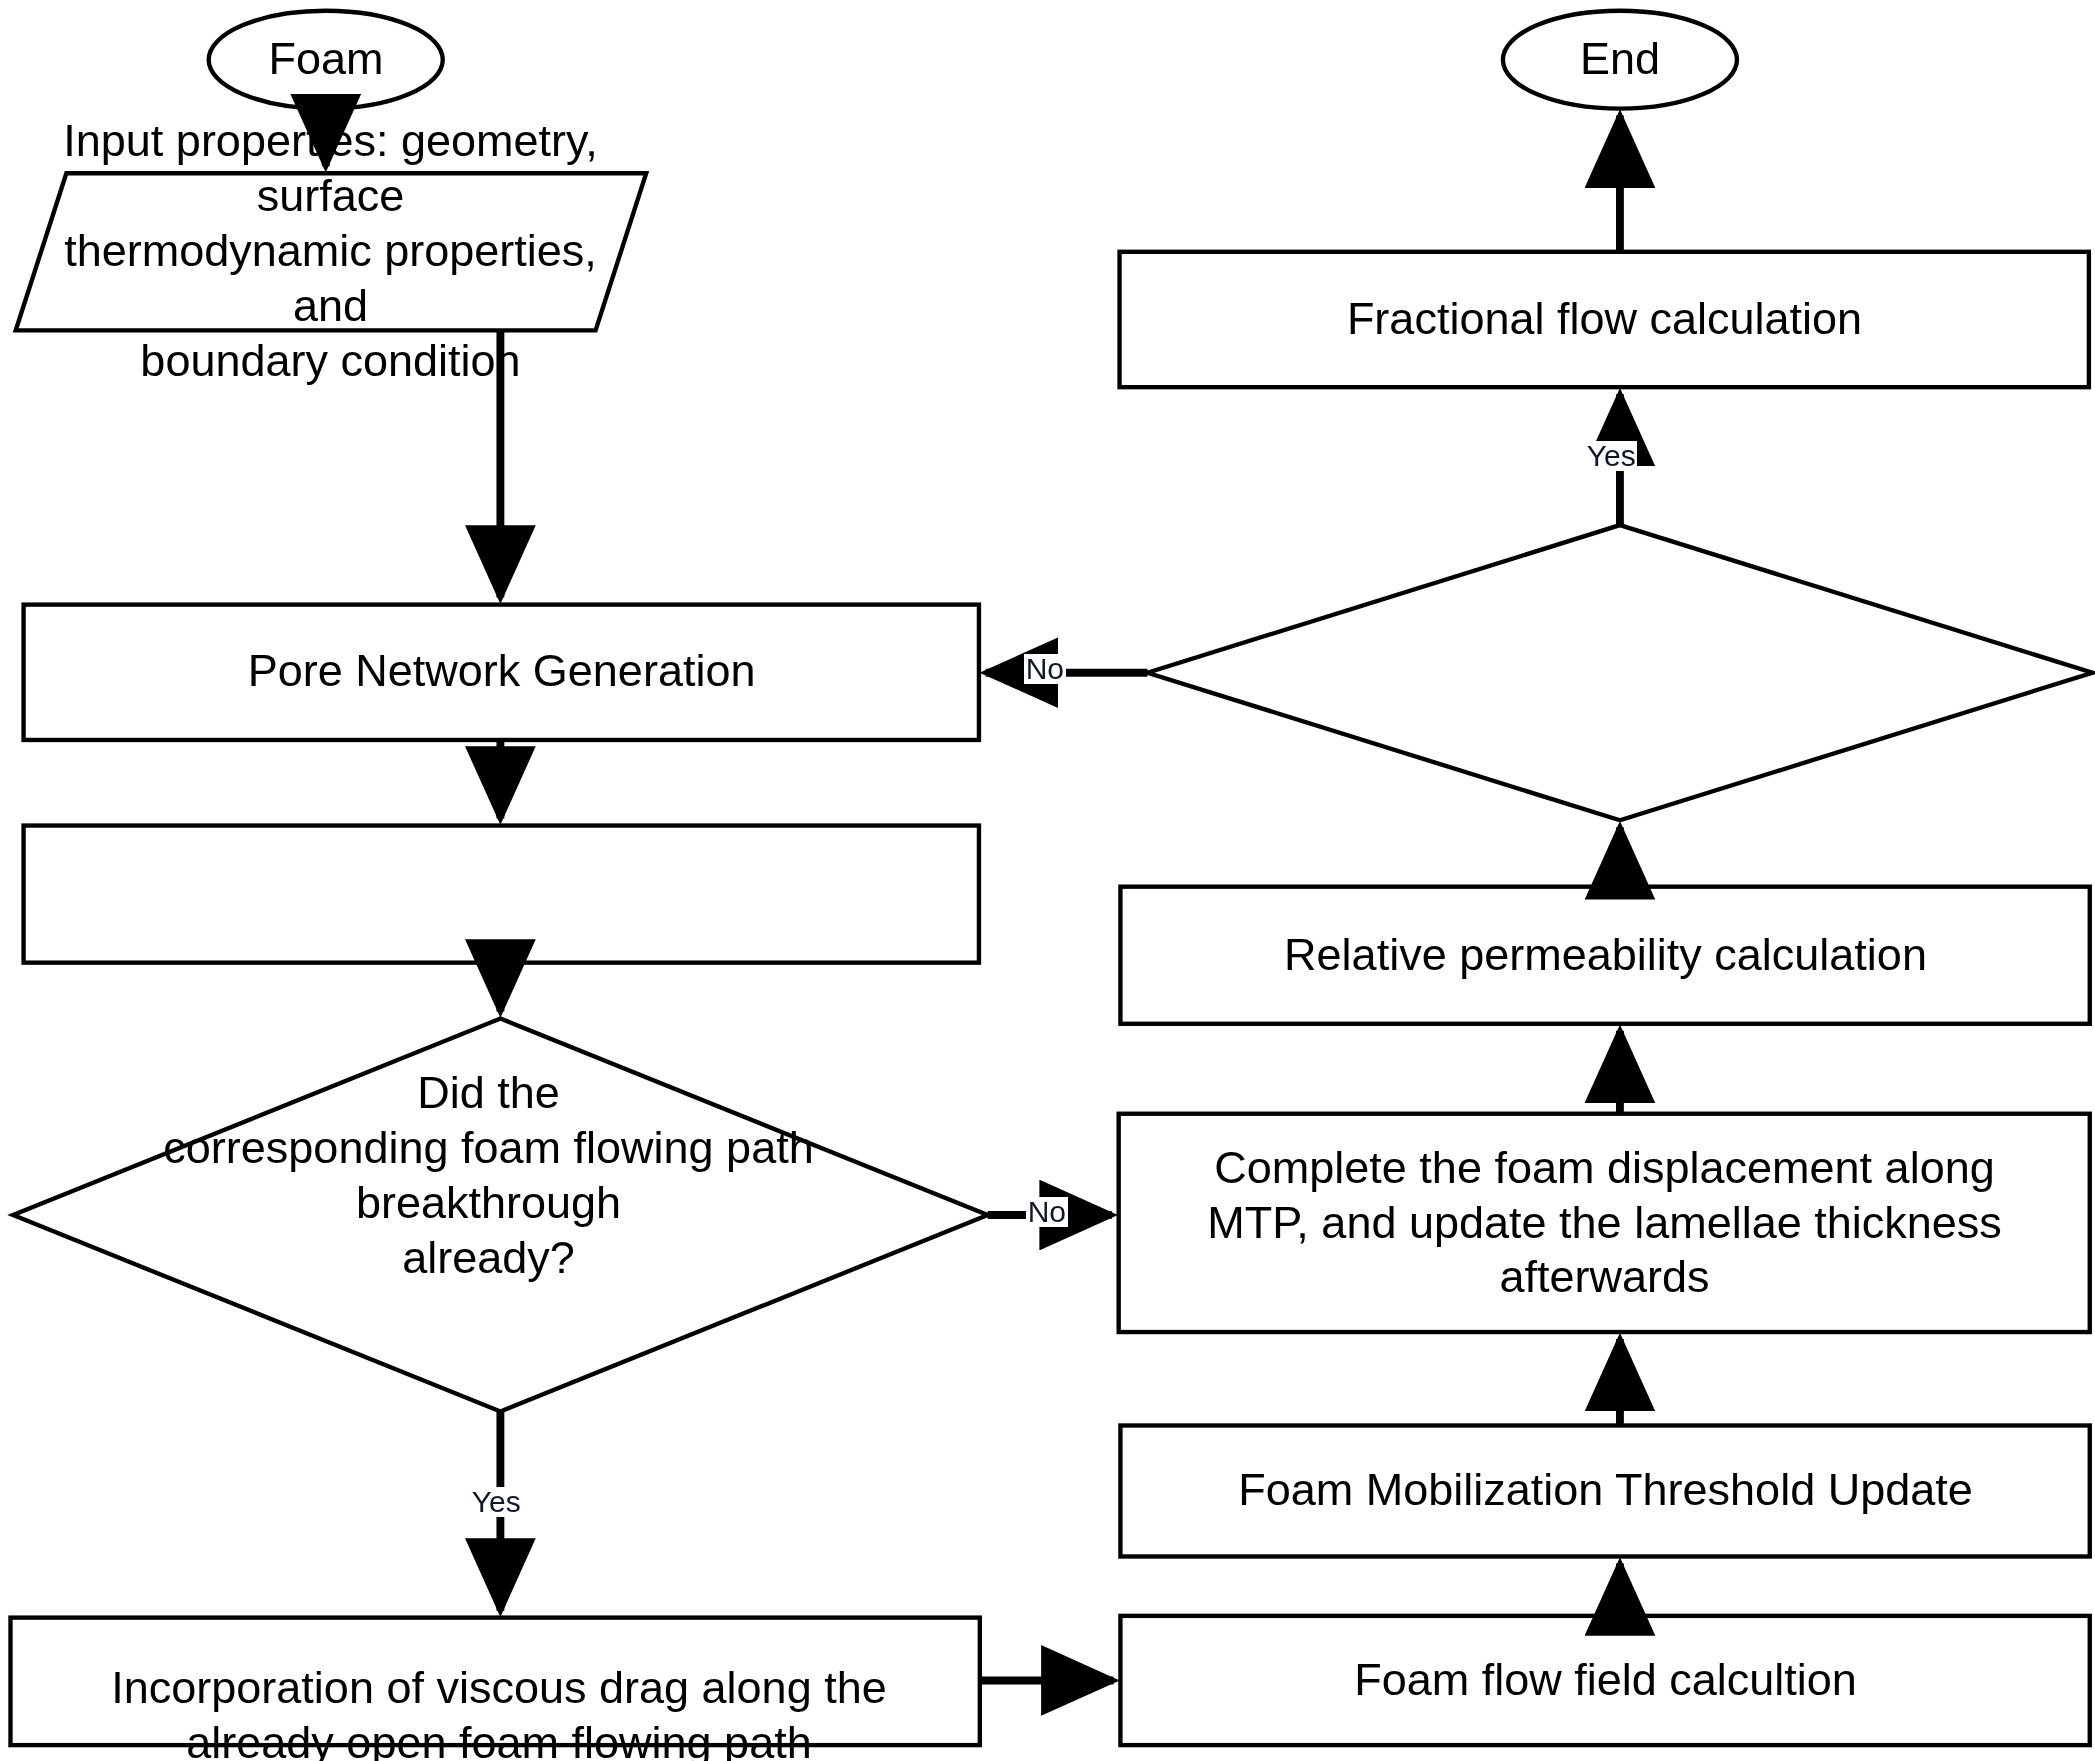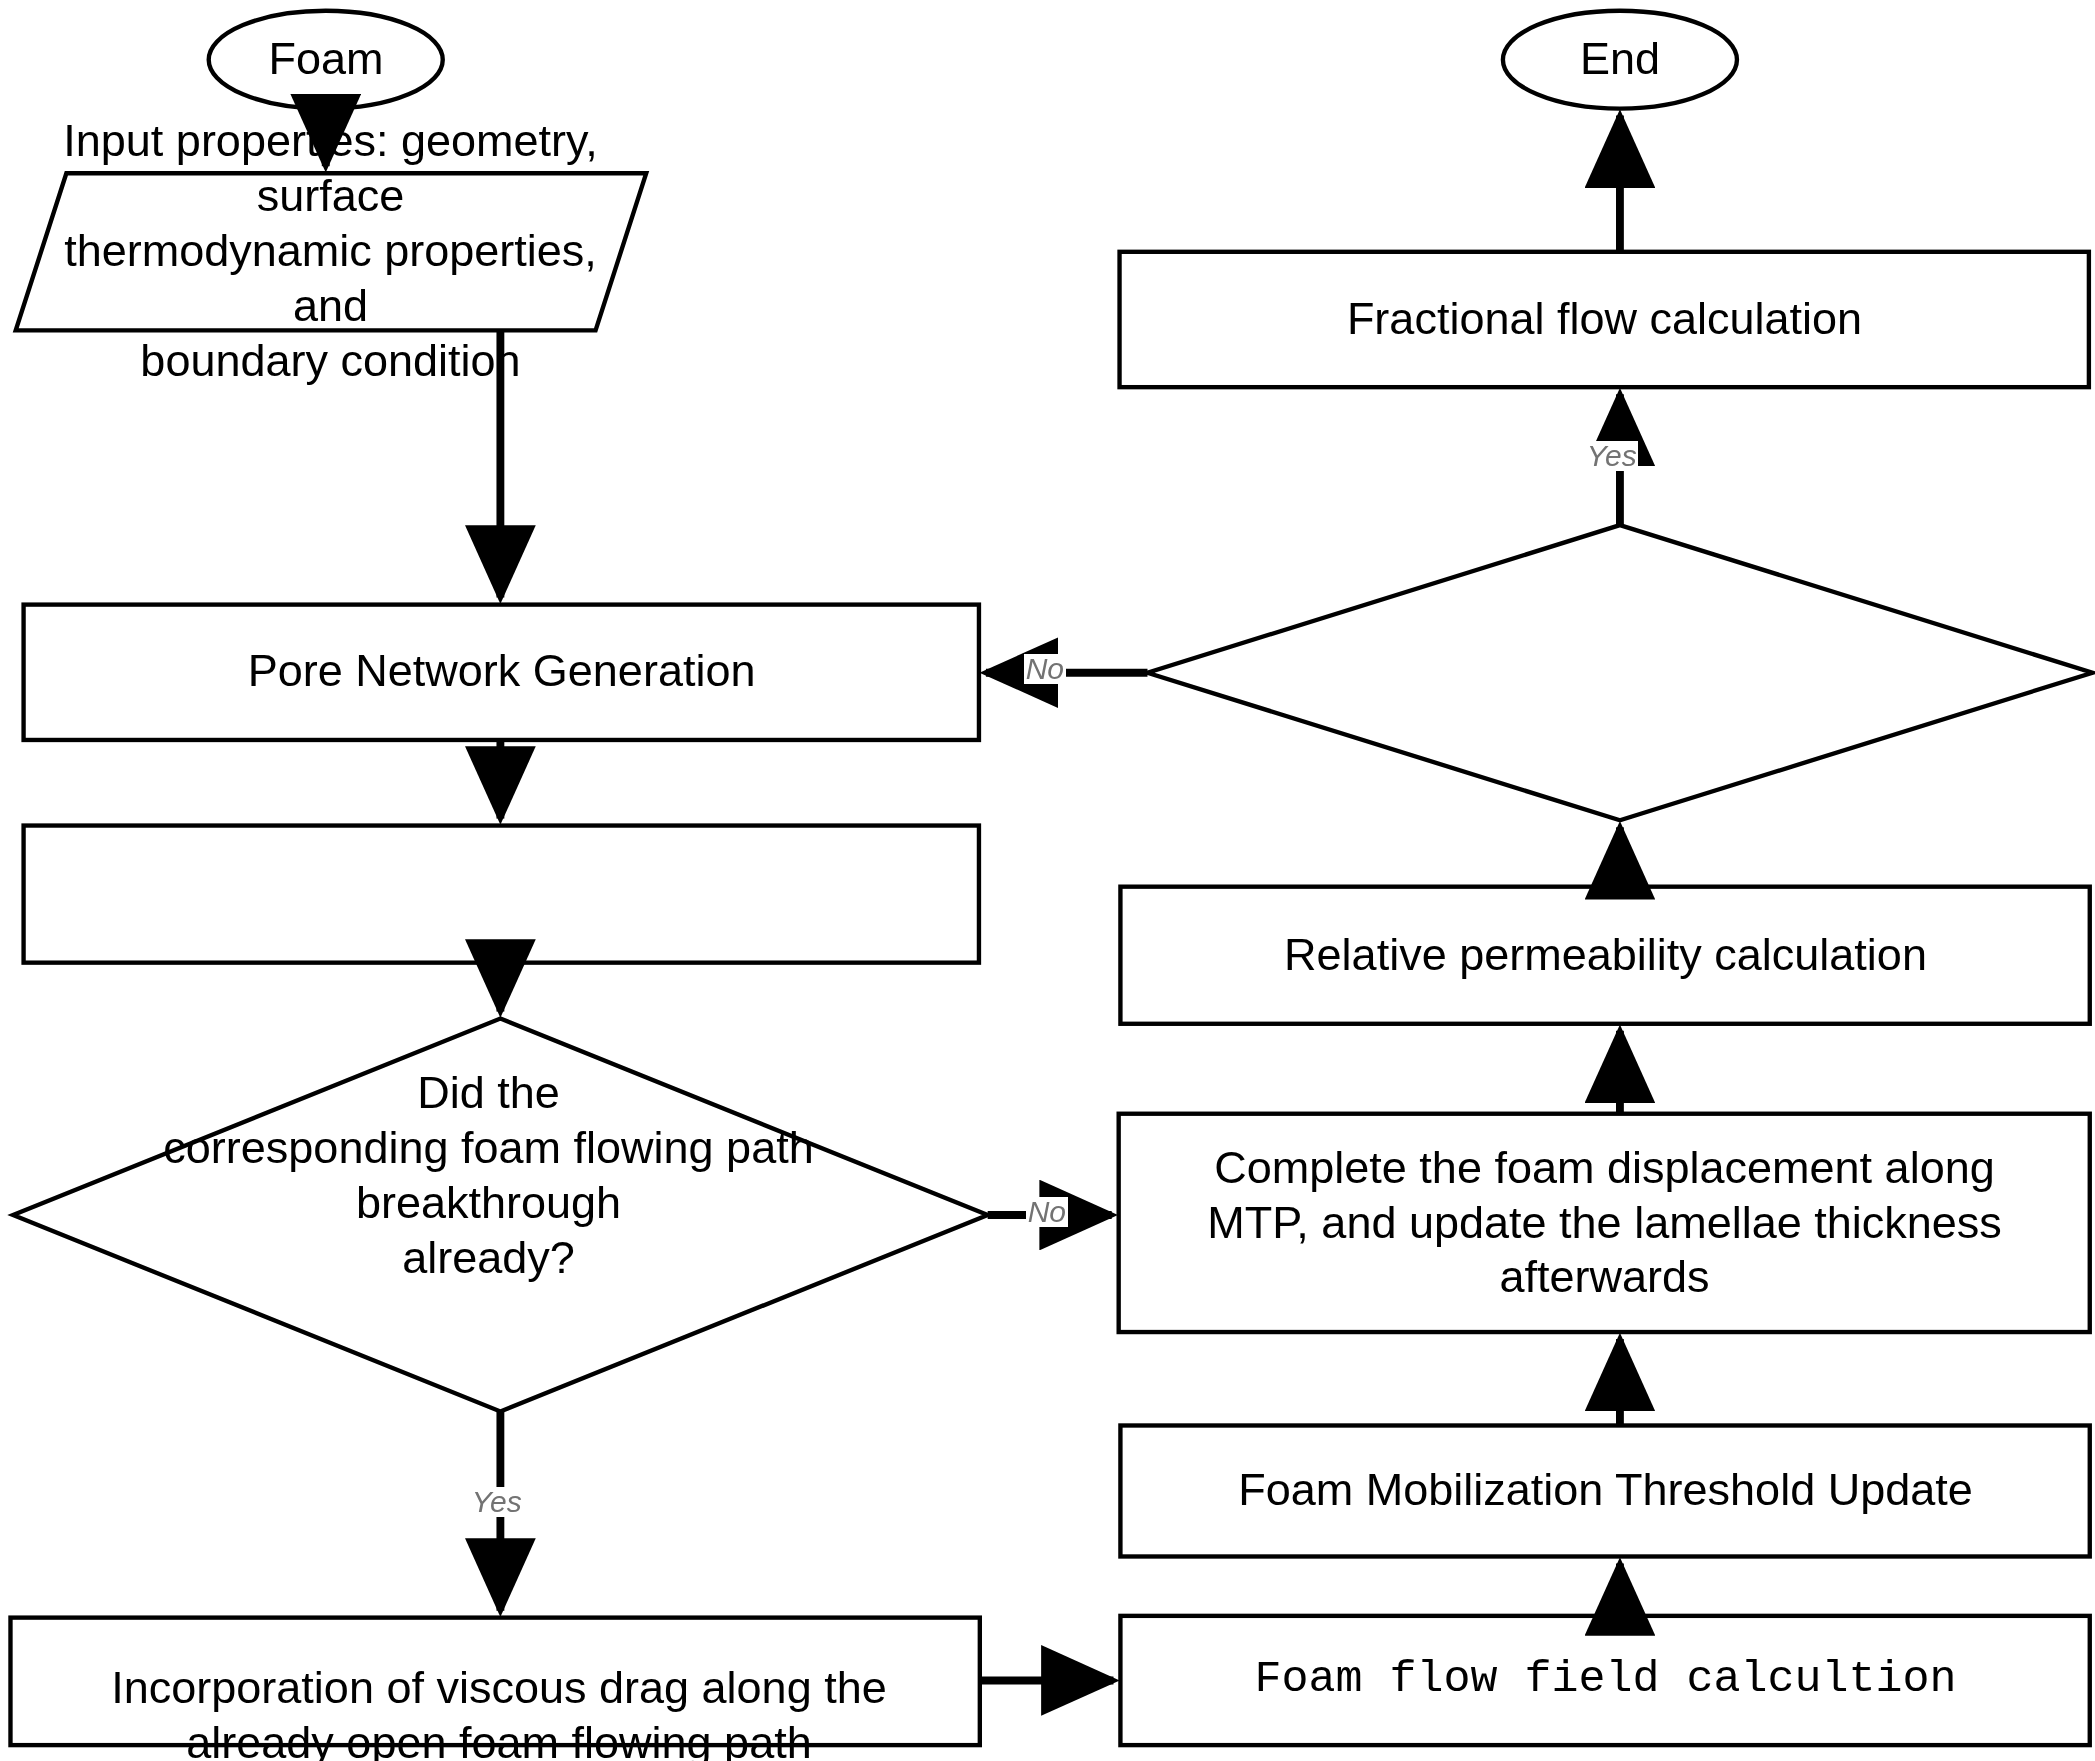--- a/index.html
+++ b/index.html
@@ -50,27 +50,26 @@
   .io-text {
     font-size: 45px;
   }
   .decision-text {
     font-size: 45px;
   }
   .edge-label {
     position: absolute;
     font-family: "Liberation Sans", sans-serif;
     font-size: 30px;
-    color: #737373;
+    color: #0f172a;
     background: #ffffff;
     padding: 0 1.7px;
     line-height: 1;
     white-space: nowrap;
     pointer-events: none;
-    font-style: italic;
   }
   .hit {
     position: absolute;
     background: transparent;
   }
 </style>
 </head>
 <body>
 
 <div id="canvas">
@@ -160,21 +159,21 @@
 
 
   <div class="node-text process-text" style="left:1123px; top:1114px; width:963px; height:218px;">Complete the foam displacement along
 MTP, and update the lamellae thickness
 afterwards</div>
 
   <div class="node-text process-text" style="left:1121px; top:887px; width:969px; height:137px;">Relative permeability calculation</div>
 
   <div class="node-text process-text" style="left:1121px; top:1425px; width:969px; height:131px;">Foam Mobilization Threshold Update</div>
 
-  <div class="node-text process-text" style="left:1121px; top:1616px; width:969px; height:129px;font-family:Liberation Mono, monospace;">Foam flow field calcultion</div>
+  <div class="node-text process-text" style="left:1121px; top:1616px; width:969px; height:129px;">Foam flow field calcultion</div>
 
   <div class="edge-label" style="left:1026px; top:1197px;">No</div>
 
   <div class="edge-label" style="left:470px; top:1487px;">Yes</div>
 
   <div class="edge-label" style="left:1024px; top:654px;">No</div>
 
   <div class="edge-label" style="left:1585px; top:441px;">Yes</div>
 
   <div class="hit" style="left:209px; top:10.5px; width:234px; height:98px; border-radius:50%;"></div>

